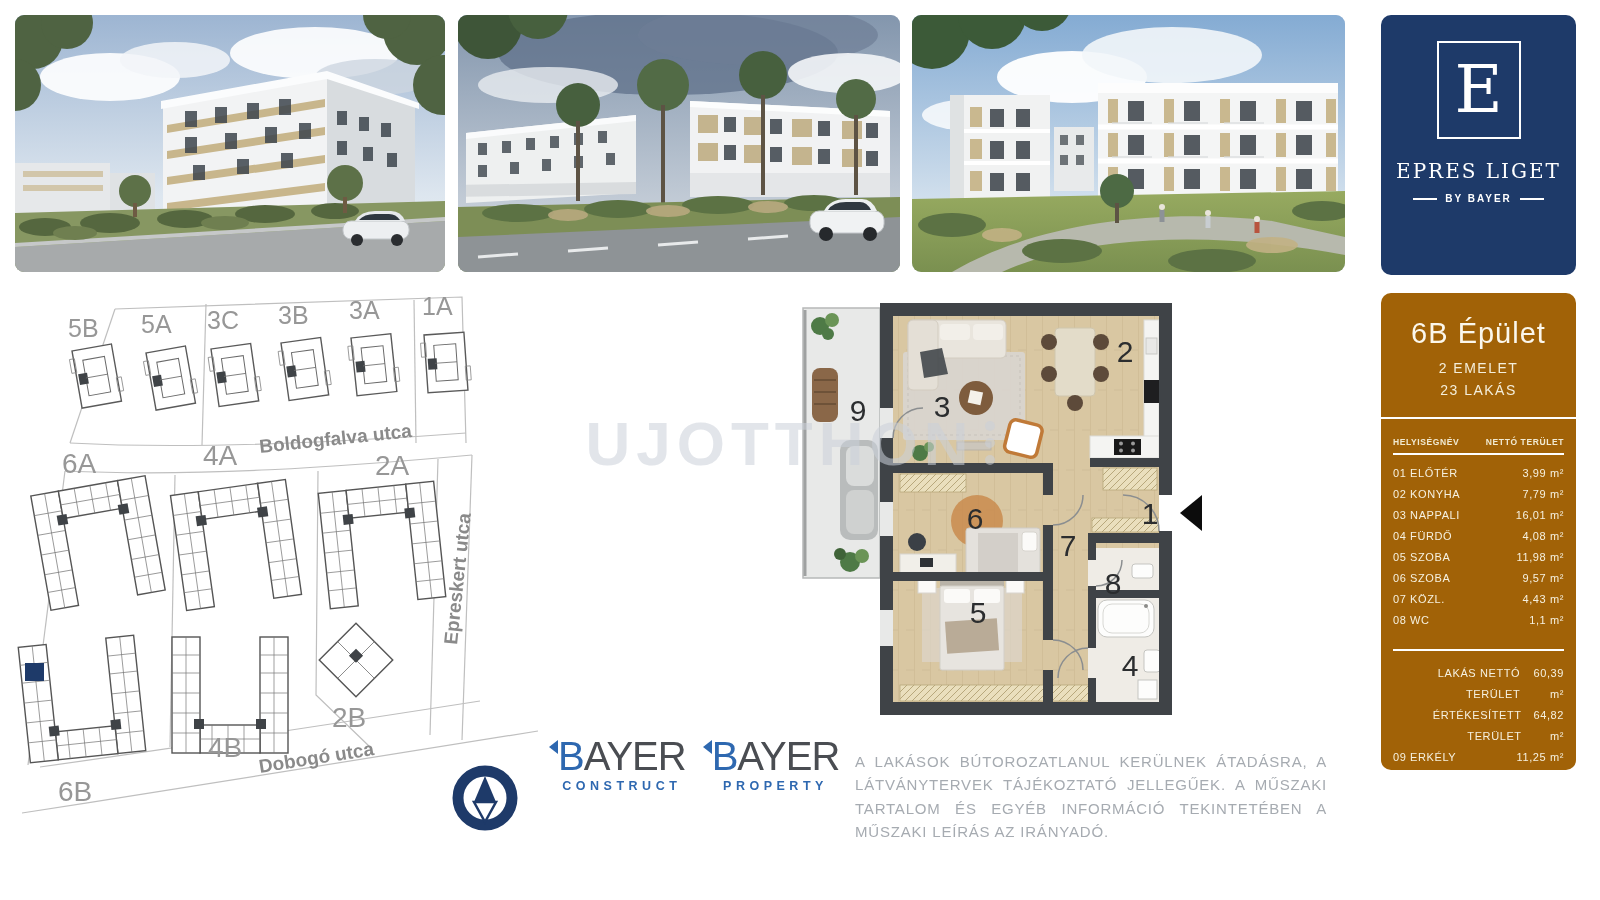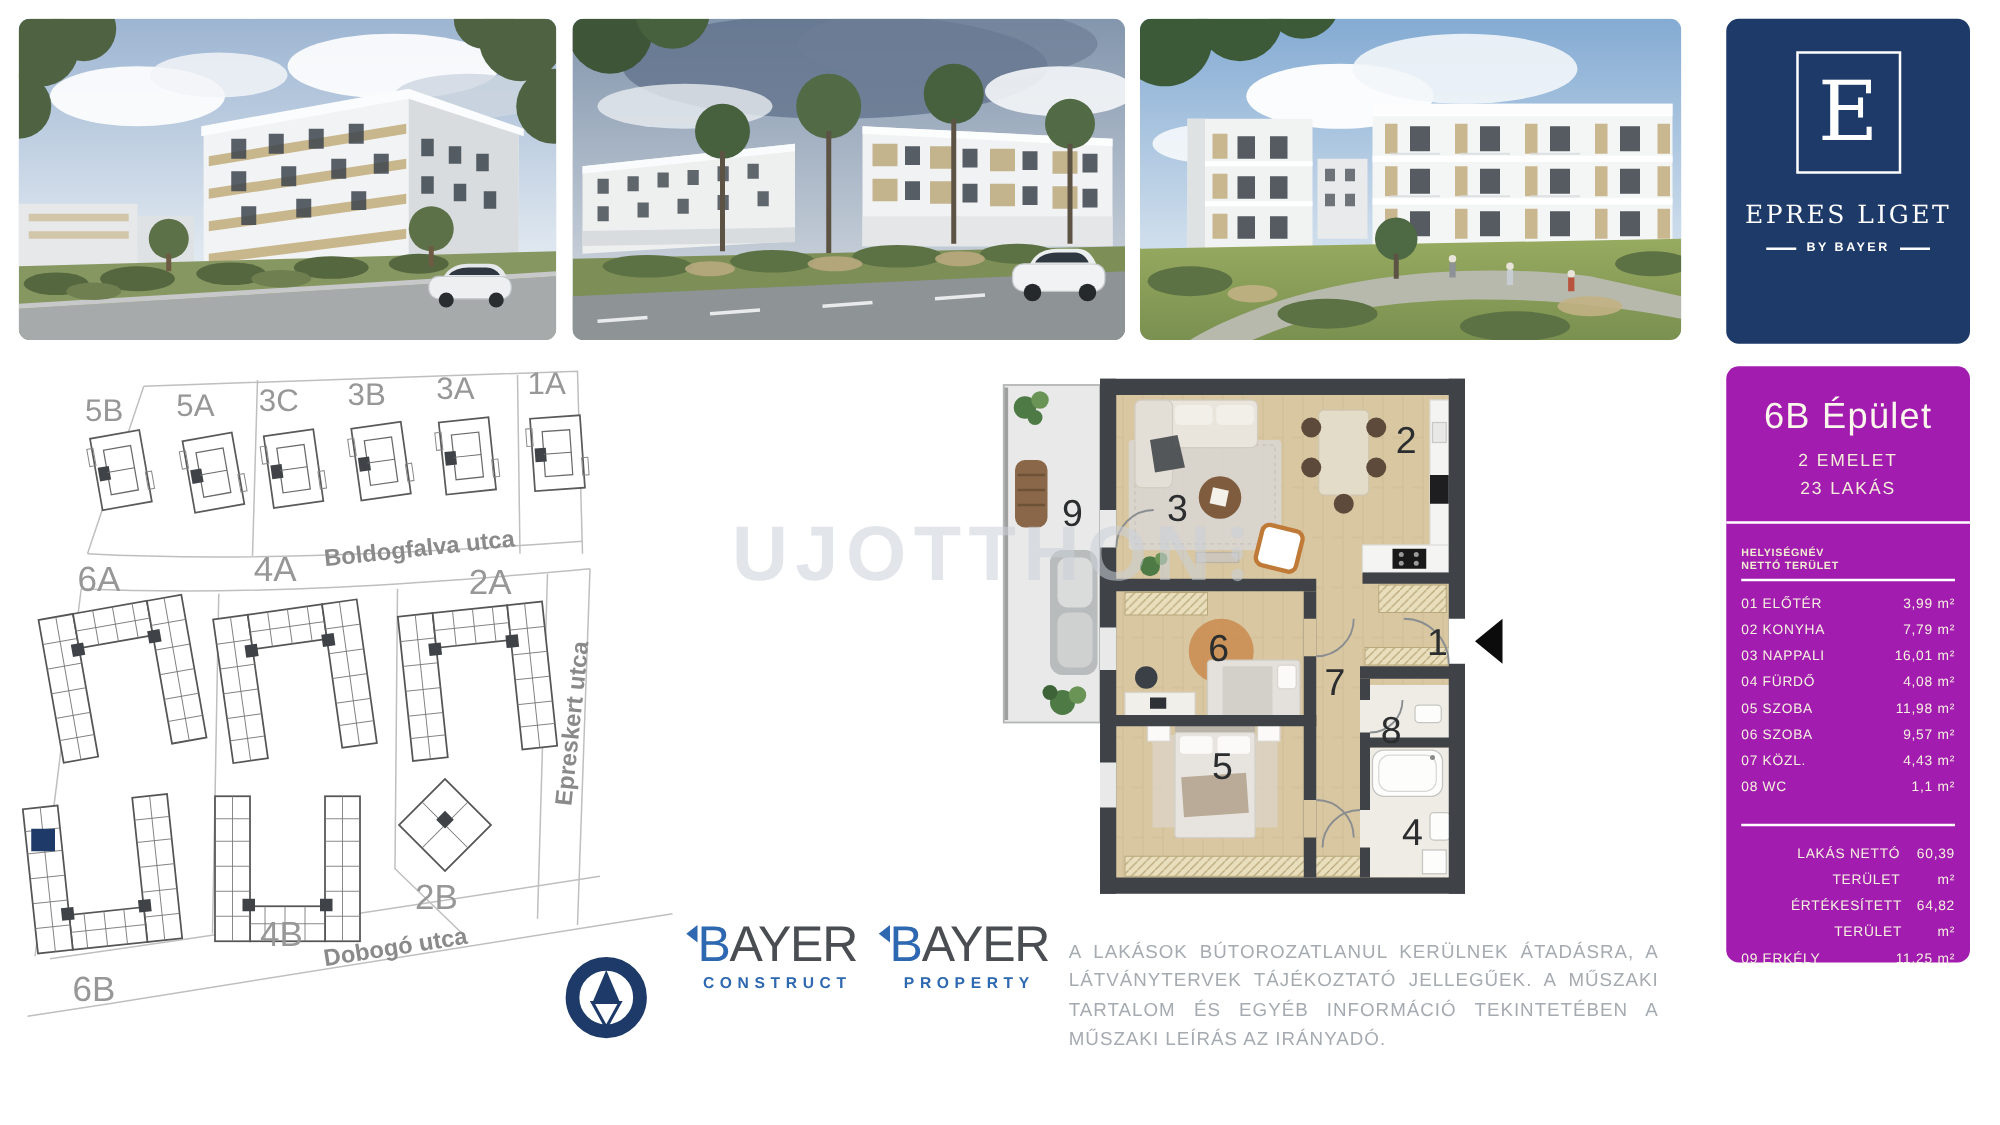--- a/index.html
+++ b/index.html
@@ -15,26 +15,26 @@
   .brand-panel{position:absolute;left:1381px;top:15px;width:195px;height:260px;border-radius:10px;
     background:#1e3a69;color:#fff;display:flex;flex-direction:column;align-items:center;}
   .e-box{margin-top:26px;width:80px;height:94px;border:2px solid #fff;display:flex;align-items:center;
     justify-content:center;font-family:"DejaVu Serif",serif;font-size:66px;line-height:1;}
   .brand-name{margin-top:20px;font-family:"DejaVu Serif",serif;font-size:20px;letter-spacing:2px;white-space:nowrap;}
   .brand-by{margin-top:10px;display:flex;align-items:center;gap:8px;font-size:10px;font-weight:bold;letter-spacing:2px;}
   .brand-by .line{display:inline-block;width:24px;height:2px;background:#fff;}
 
   
   .info-panel{position:absolute;left:1381px;top:293px;width:195px;height:477px;border-radius:10px;
-    background:#a21caf;color:#f5efdc;box-sizing:border-box;}
+    background:#a16207;color:#f5efdc;box-sizing:border-box;}
   .ip-title{margin-top:24px;text-align:center;font-size:29px;color:#fbf7ec;letter-spacing:1px;}
   .ip-sub{text-align:center;font-size:14px;letter-spacing:1.5px;line-height:1.55;color:#f4eeda;margin-top:8px;}
   .ip-divider{height:2px;background:#fff;margin-top:16px;}
   .ip-cols{display:flex;justify-content:space-between;padding:0 12px;margin-top:18px;
-    font-size:8.5px;font-weight:bold;letter-spacing:.6px;color:#f1ead2;flex-direction:column;}
+    font-size:8.5px;font-weight:bold;letter-spacing:.6px;color:#f1ead2;}
   .ip-underline{height:2px;background:#fff;margin:6px 12px 8px 12px;}
   .ip-row,.ip-total-row{display:flex;justify-content:space-between;padding:0 12px;font-size:11px;
     letter-spacing:.6px;line-height:21px;color:#f6f1e0;text-align:right;}
   .ip-divider2{height:2px;background:#fff;margin:18px 12px 12px 12px;}
 
   
   .watermark{position:absolute;left:565px;top:405px;width:450px;height:76px;display:flex;align-items:center;
     justify-content:center;gap:10px;pointer-events:none;z-index:5;
     font-size:62px;font-weight:700;letter-spacing:6px;color:rgba(203,207,216,0.55);}
   .wm-dots{display:flex;flex-direction:column;gap:7px;}

